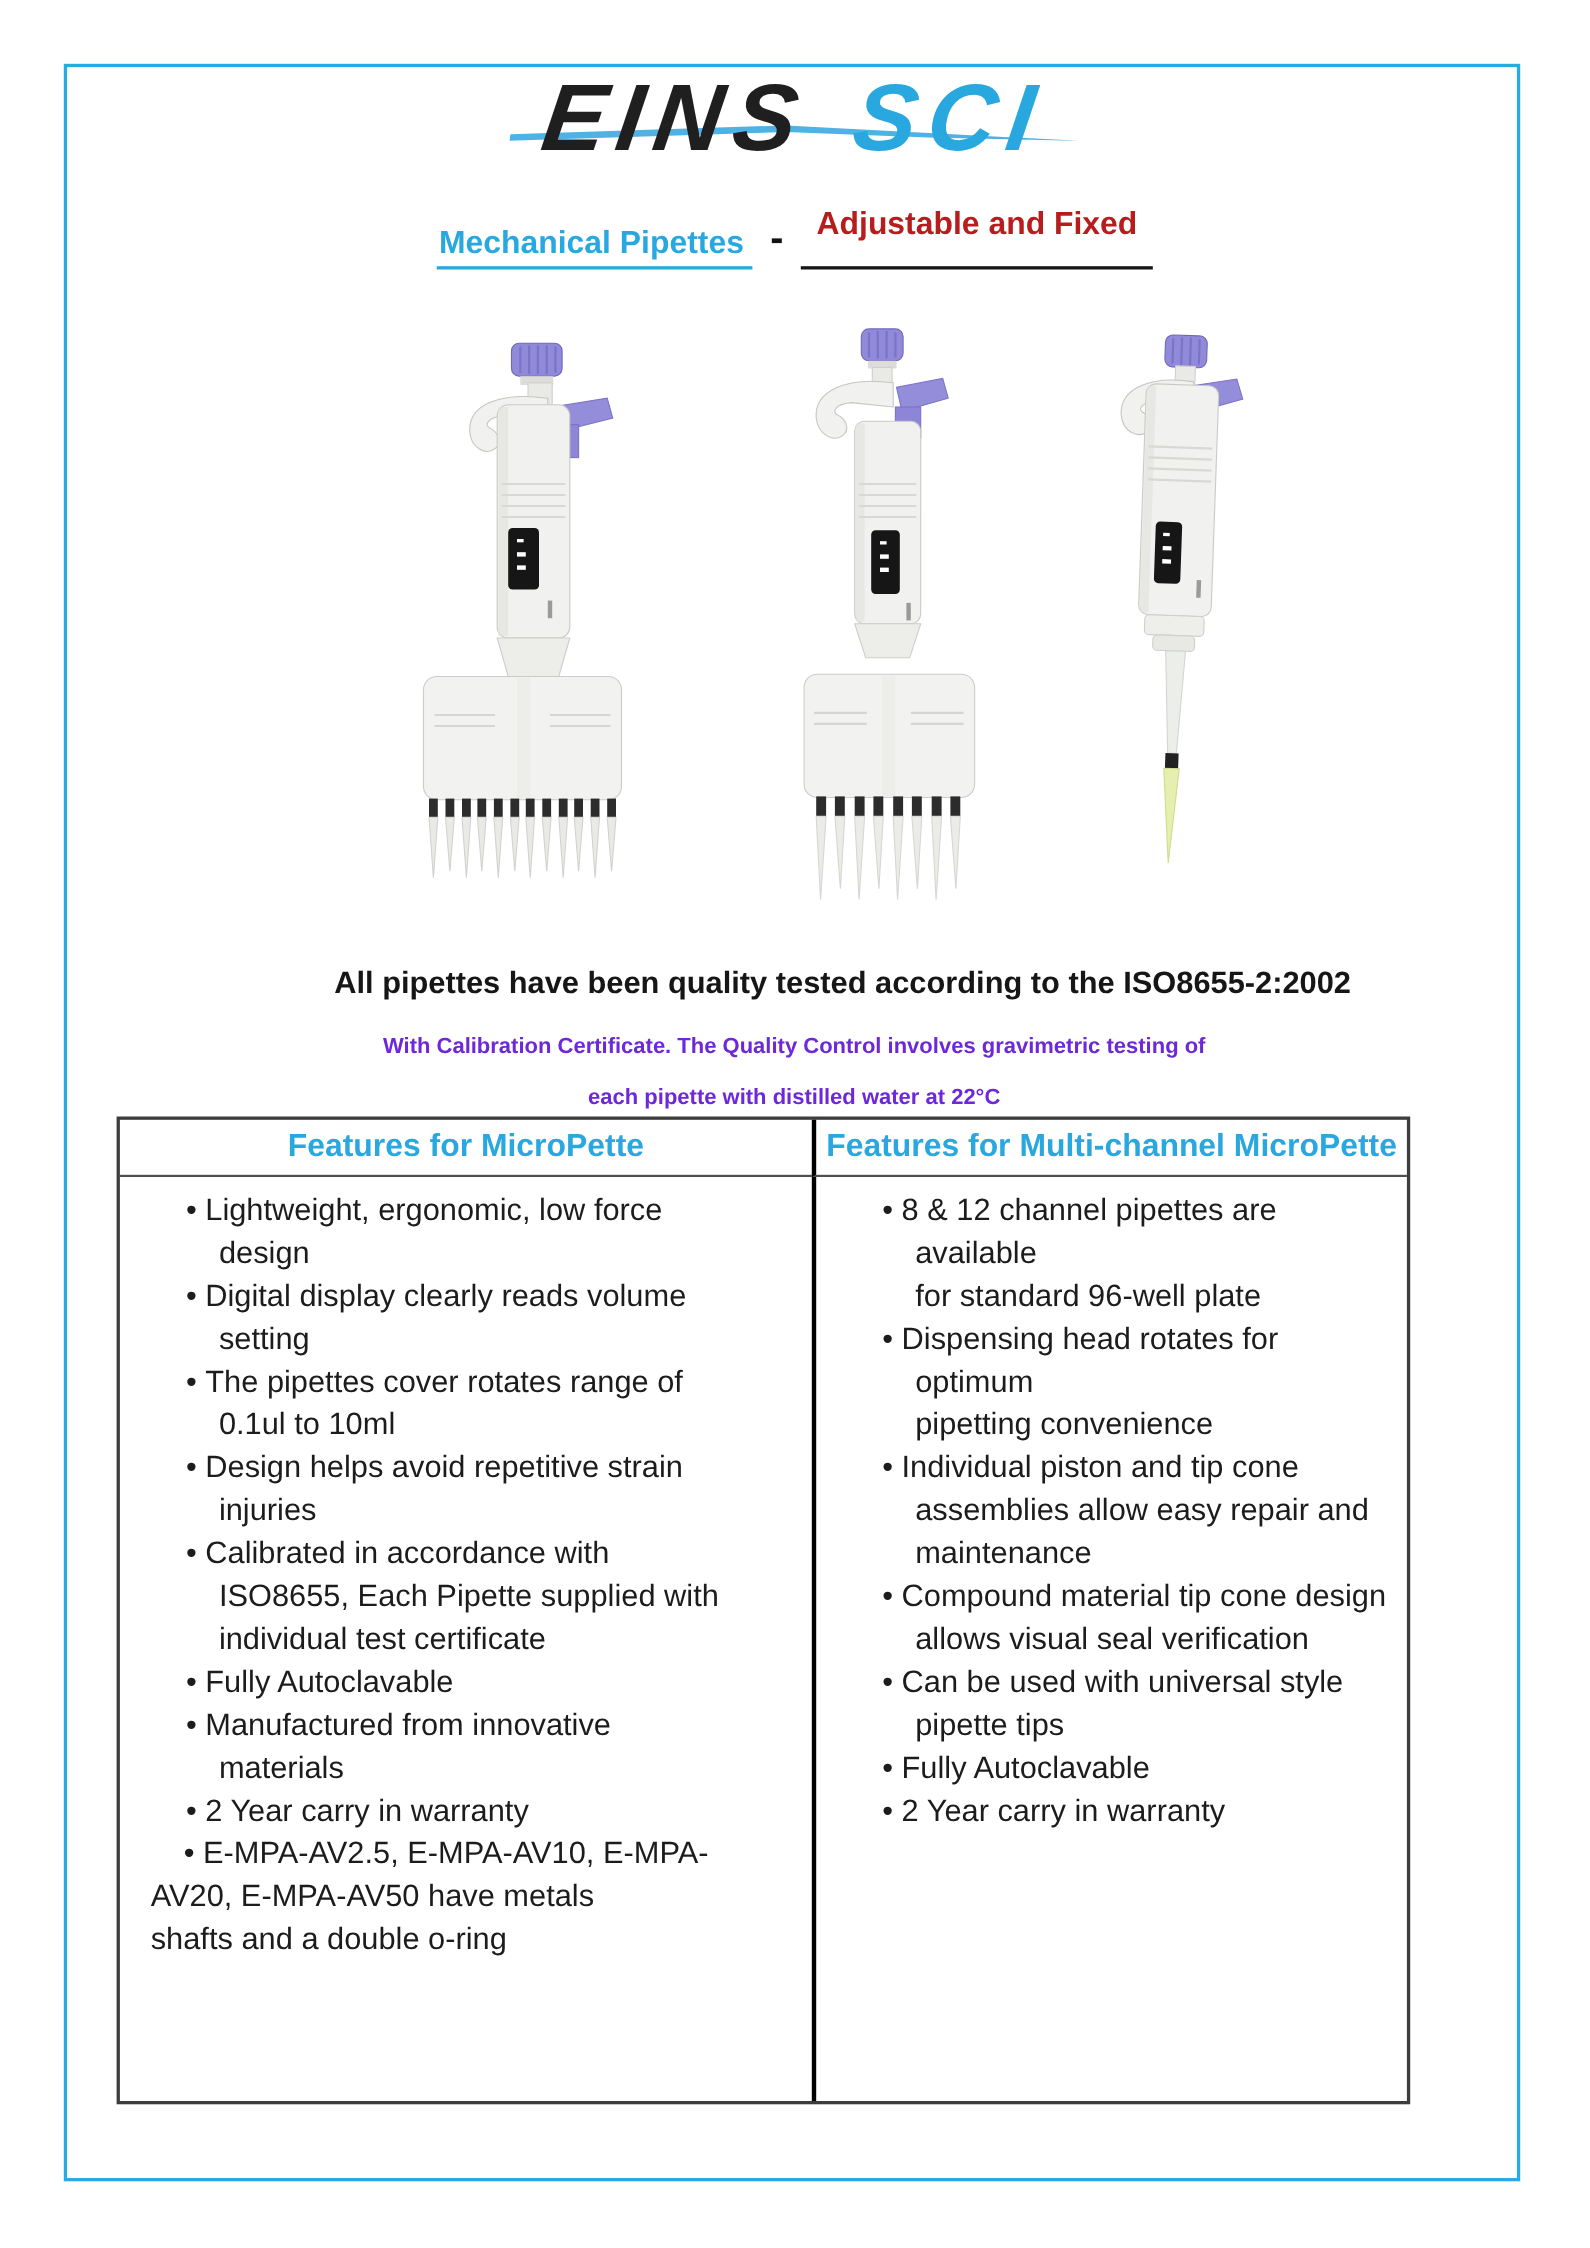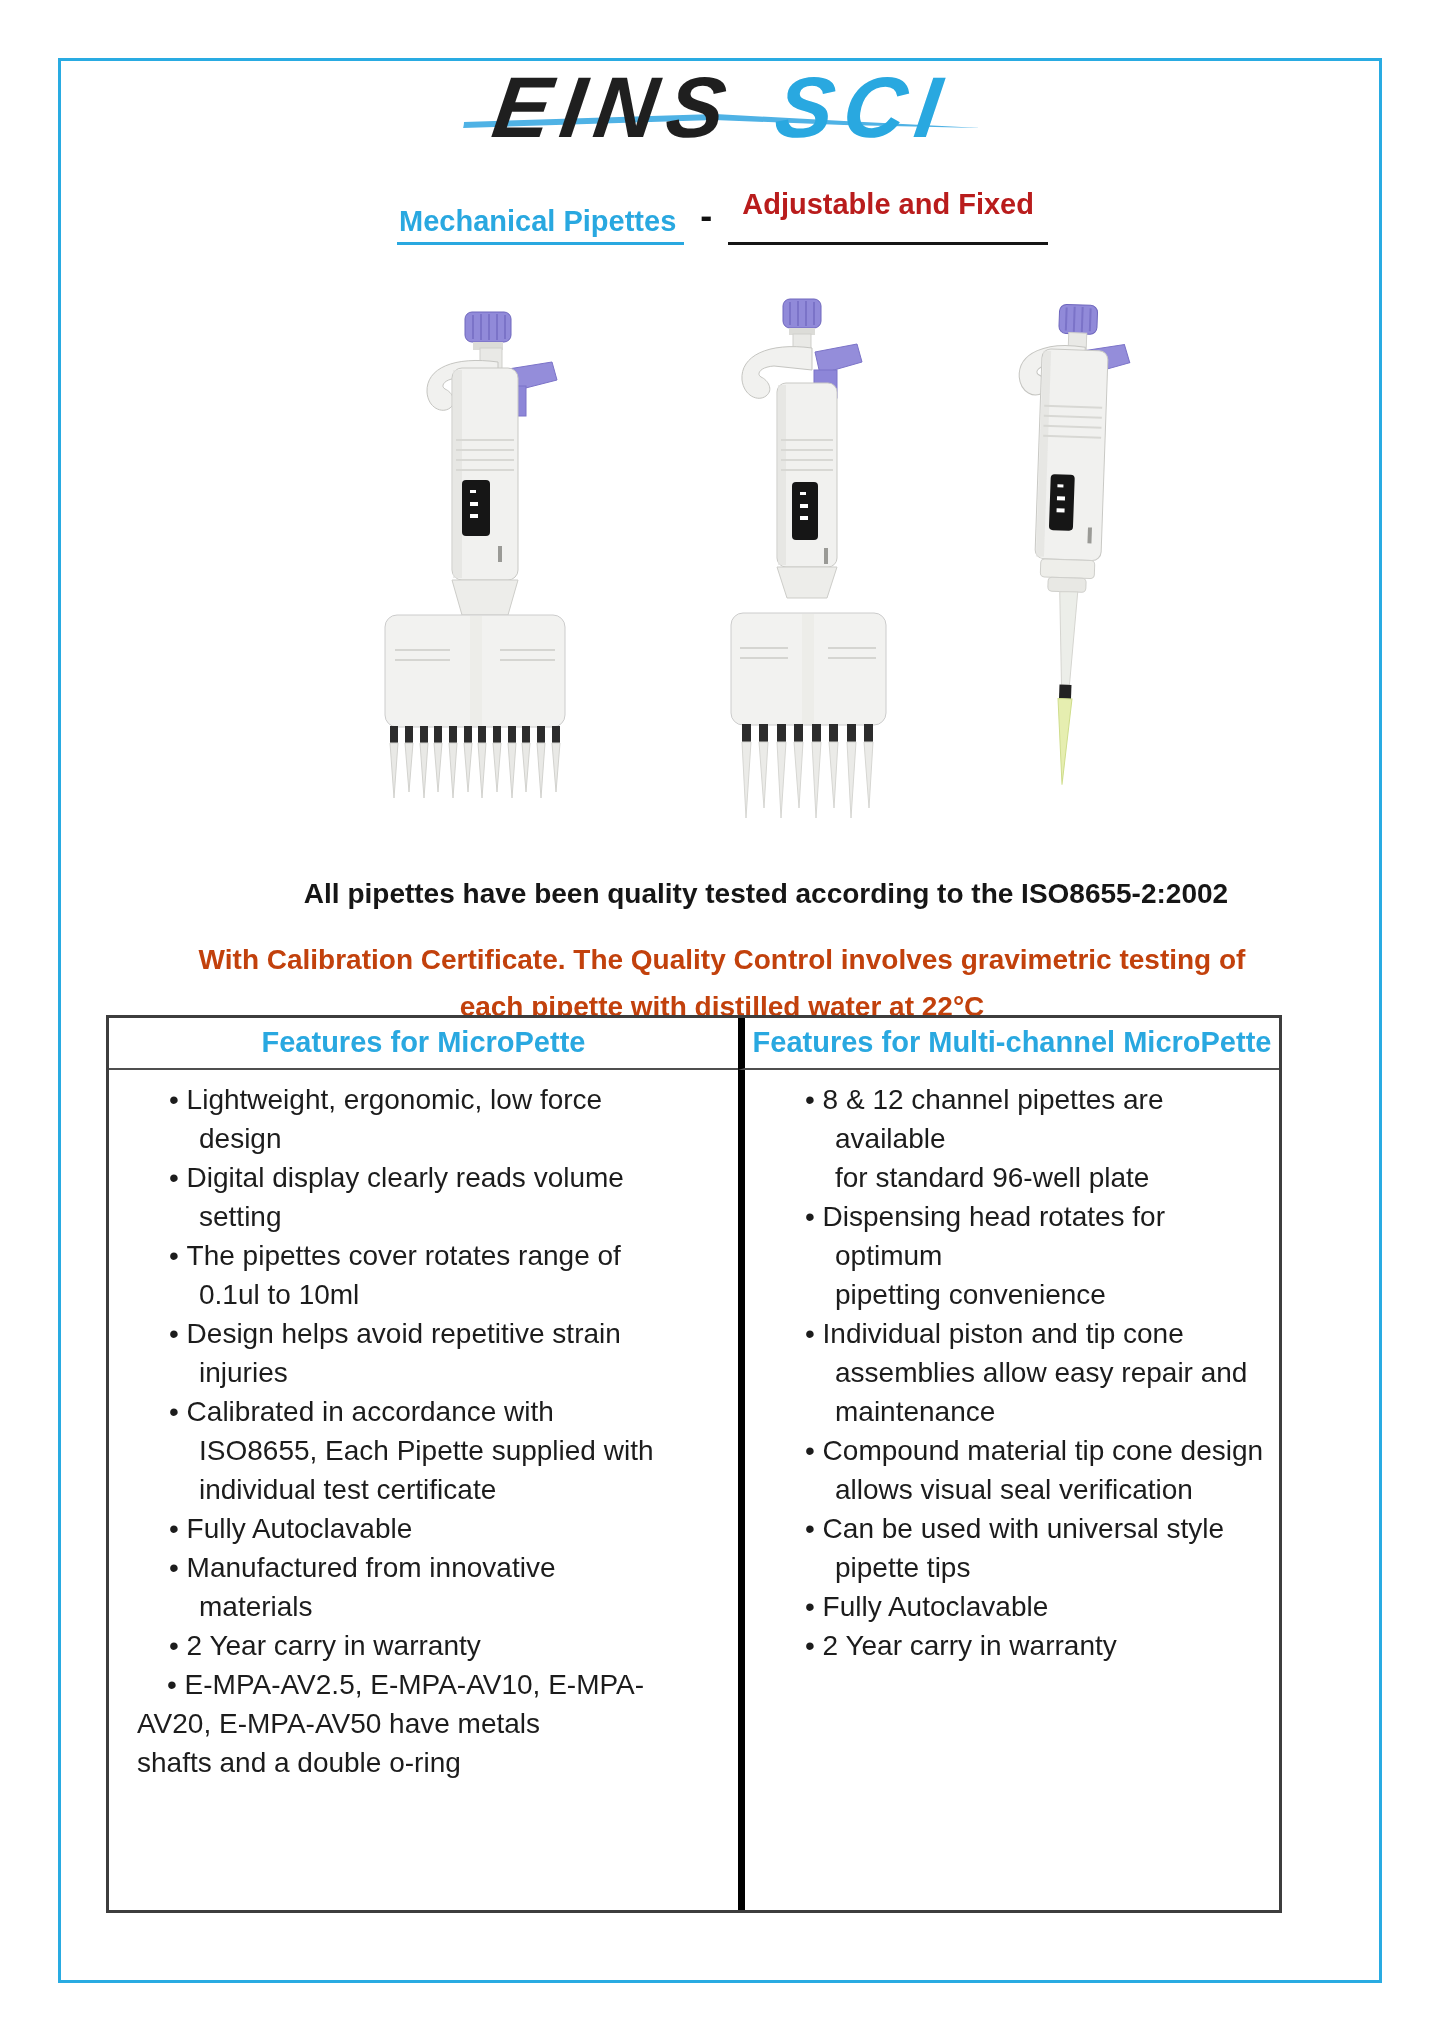--- a/index.html
+++ b/index.html
@@ -27,28 +27,28 @@
   .title-dash{font-size:36px;font-weight:bold;color:#111;margin-bottom:8px;}
   .variant-title{font-size:29px;font-weight:bold;color:#b91c1c;text-align:center;
     border-bottom:3px solid #161616;padding:0 14px 21px 14px;}
   
   .hero{position:absolute;left:0;top:0;width:1445px;height:900px;}
   .pip{position:absolute;}
   
   .intro1{position:absolute;left:62px;top:850px;width:1408px;text-align:center;
     font-size:28px;font-weight:bold;color:#161616;}
   .intro2{position:absolute;left:62px;top:908px;width:1320px;text-align:center;
-    font-size:28px;font-weight:bold;color:#c2410c;line-height:47px;white-space:pre-line;}
+    font-size:20px;font-weight:bold;color:#6d28d9;line-height:47px;white-space:pre-line;}
   
   .ftable{position:absolute;left:106px;top:1015px;width:1176px;height:898px;
     border:3px solid #3d3d3d;box-sizing:border-box;background:#fff;
     display:grid;grid-template-columns:629px 1fr;grid-template-rows:52px 1fr;}
   .fth{font-size:29px;font-weight:bold;color:#29a8e0;text-align:center;
     line-height:48px;border-bottom:2px solid #4f4f4f;}
-  .fth.right,.ftd.right{border-left:7px solid #000000;}
+  .fth.right,.ftd.right{border-left:4px solid #000000;}
   .ftd{padding:10px 14px 0 12px;overflow:hidden;}
   .ftd ul{list-style:none;margin:0;padding:0;font-size:28px;line-height:39px;color:#1c1c1c;}
   .ftd li{white-space:pre-line;padding-left:78px;text-indent:-30px;}
   .ftd li::before{content:"\2022\00A0";}
   .features-left li:last-child{padding-left:16px;text-indent:30px;}
 </style>
 </head>
 <body>
 
 <div class="canvas">

